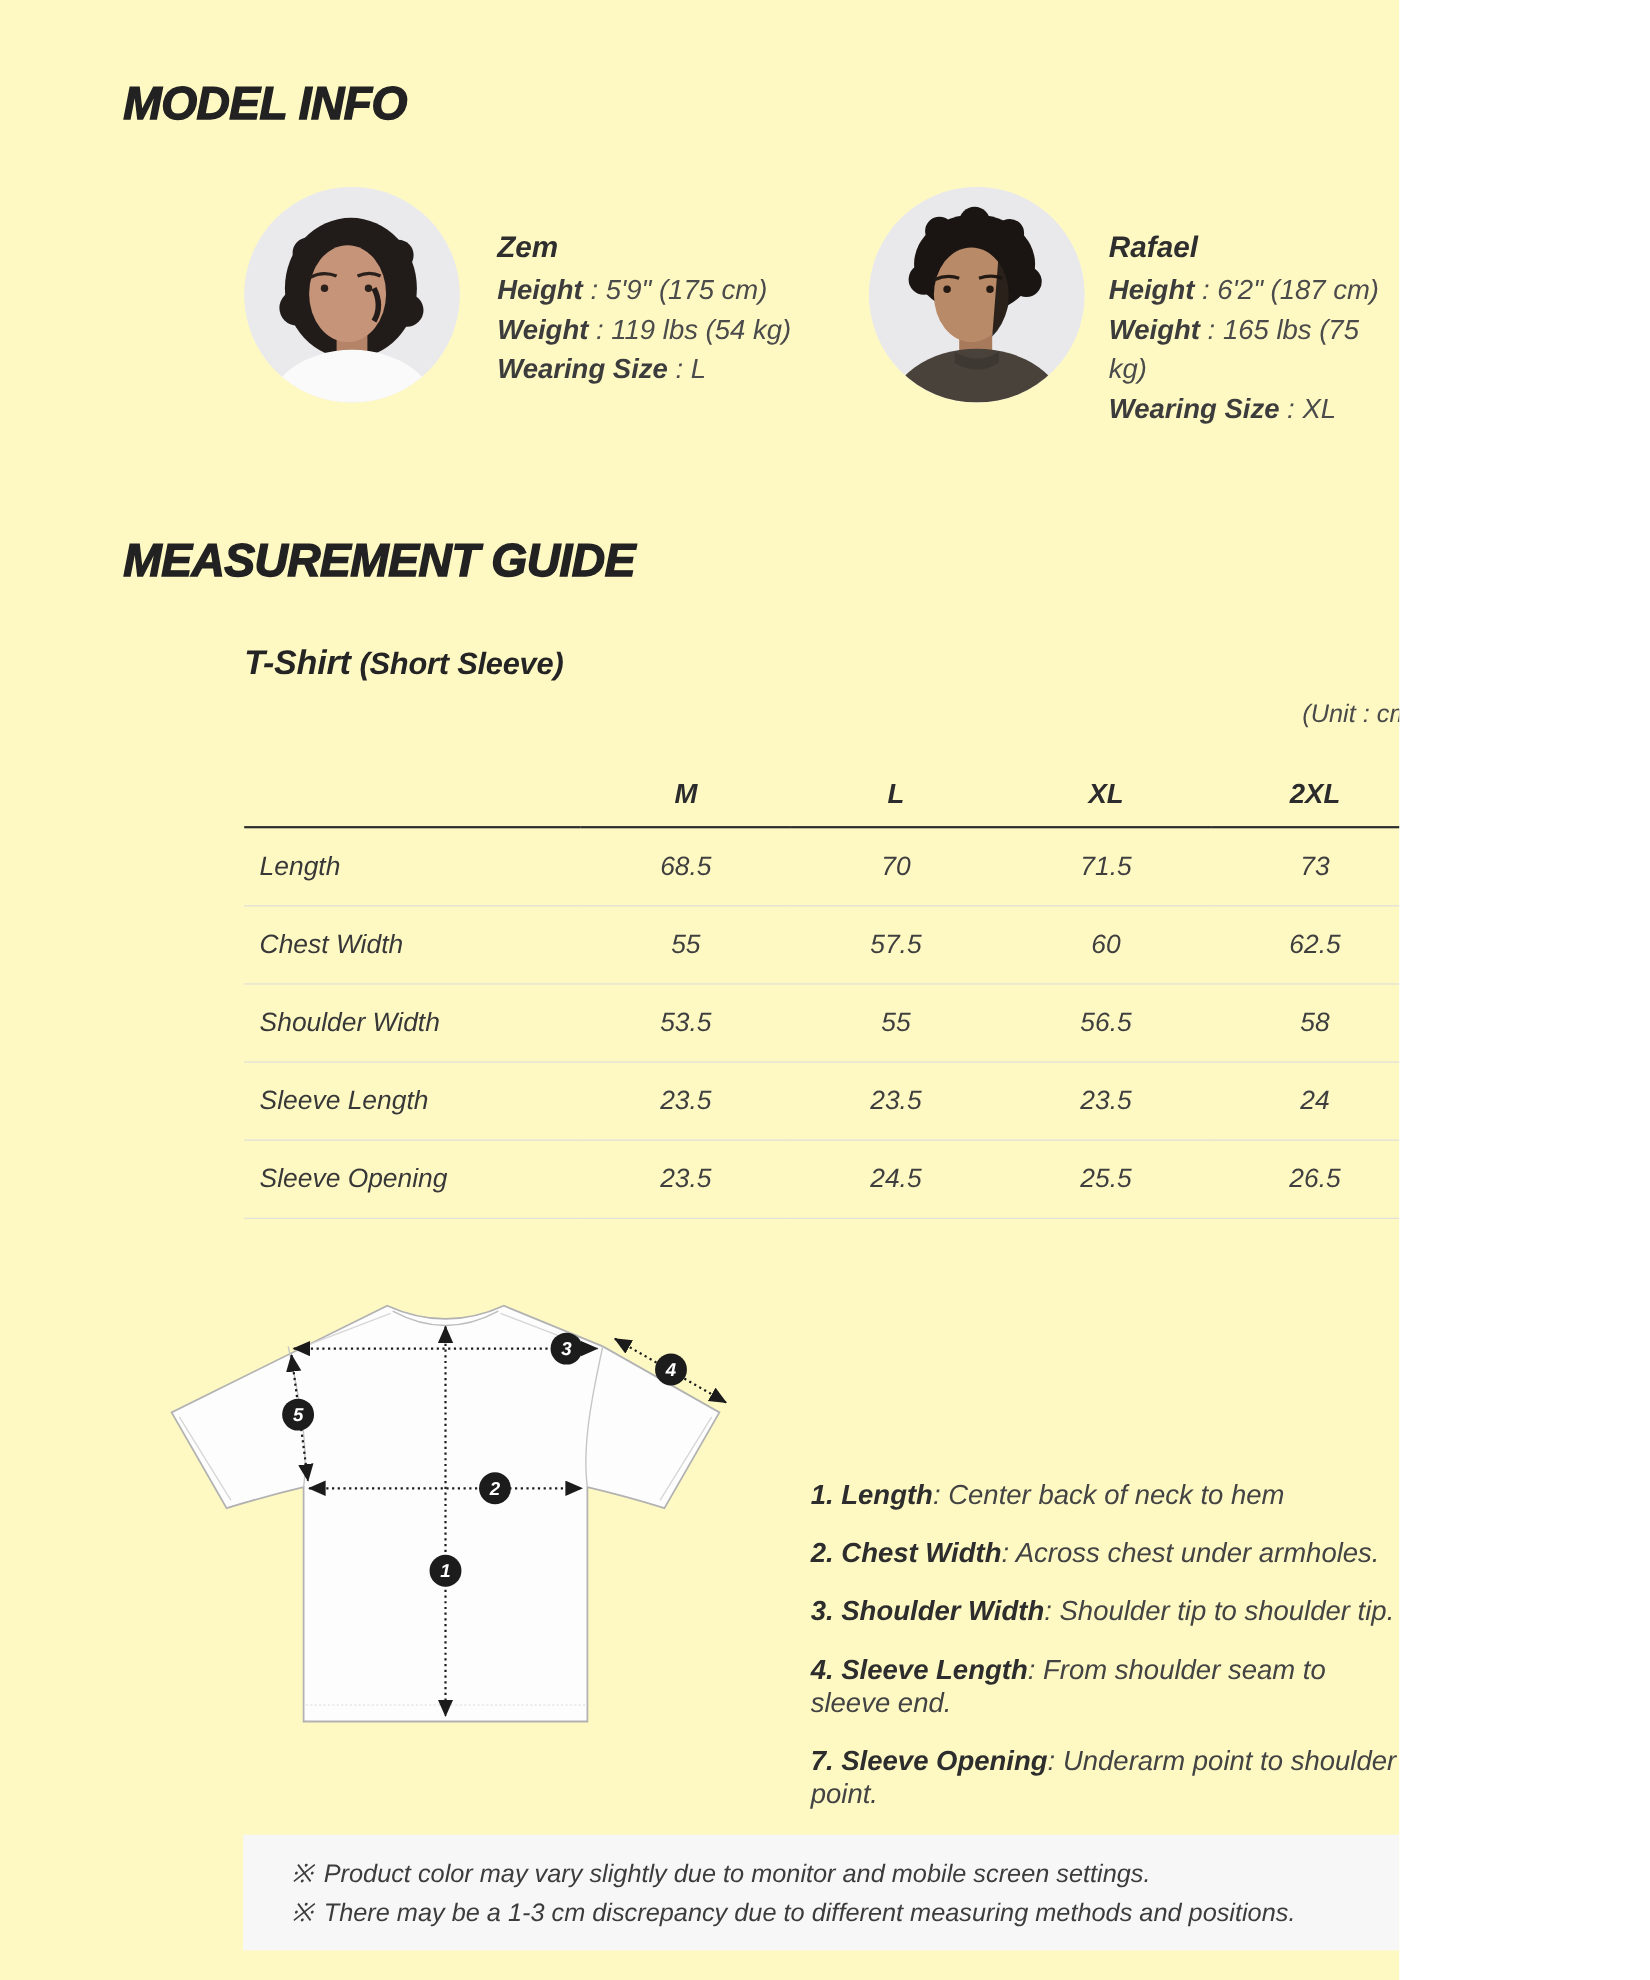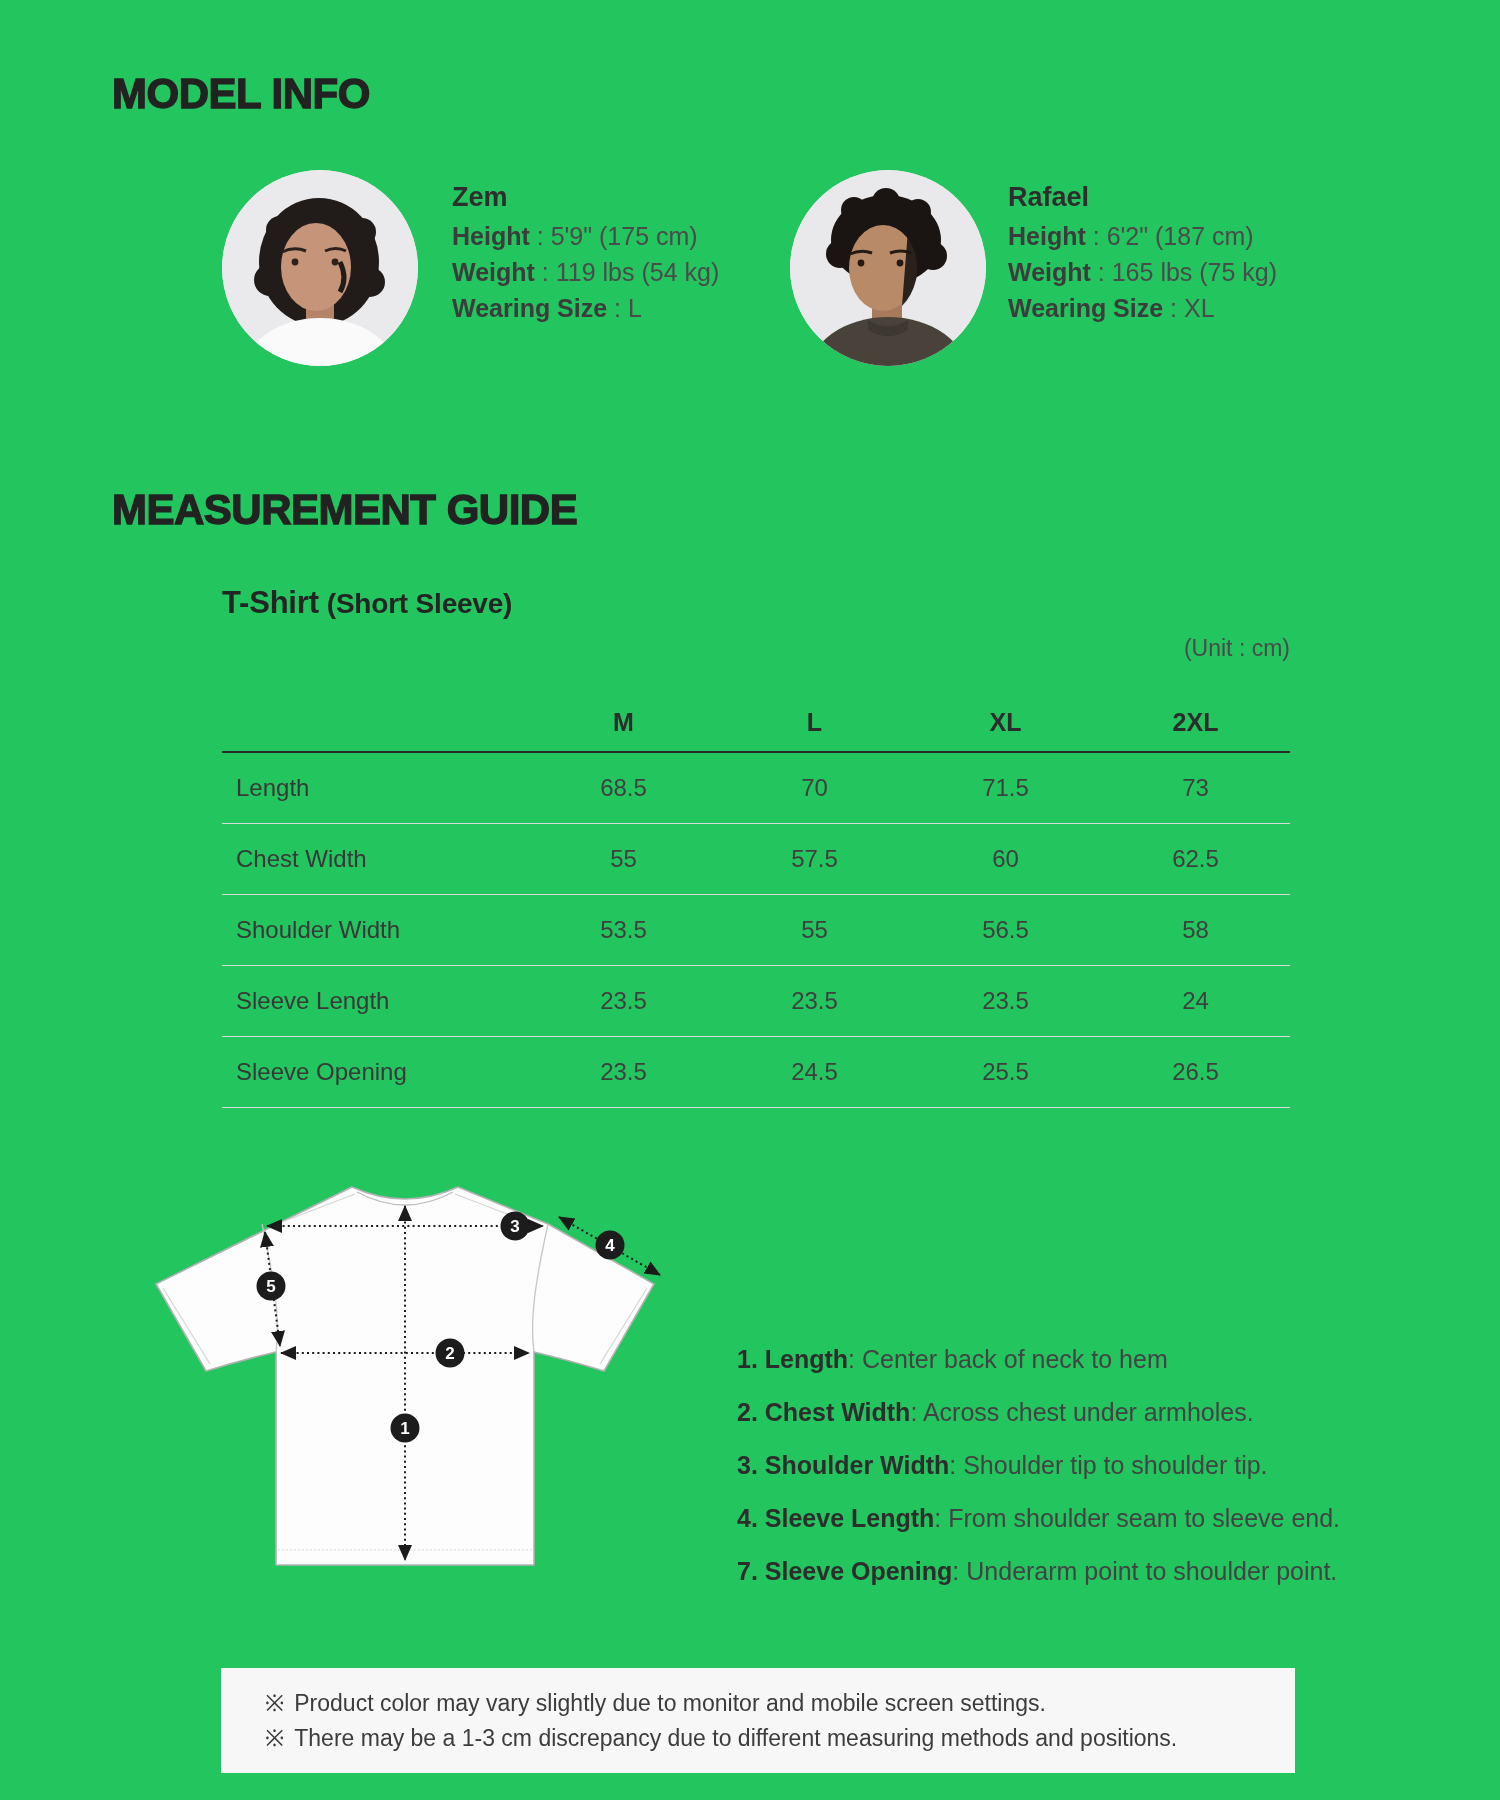--- a/index.html
+++ b/index.html
@@ -1,33 +1,33 @@
 <!DOCTYPE html>
 <html><head>
 <meta charset="utf-8">
 <style>
   html,body{margin:0;padding:0;background:#ffffff;}
   body{font-family:"Liberation Sans", sans-serif; color:#3d3d3d;}
-  .page{position:relative;width:1500px;height:1800px;background:#22c55e;overflow:hidden;}
+  .page{position:relative;width:1272px;height:1800px;background:#fef9c3;overflow:hidden;font-style:italic;}
 
   .big-title{
     position:absolute;left:112px;
     font-size:42px;font-weight:bold;color:#222;
     letter-spacing:-0.5px;
     -webkit-text-stroke:1.3px #222;
   }
   #model-title{top:70px;}
   #guide-title{top:486px;}
 
   
   .model-photo{position:absolute;top:170px;width:196px;height:196px;border-radius:50%;overflow:hidden;background:#eaeaec;}
   .model-photo svg{display:block;}
   #photo-1{left:222px;}
   #photo-2{left:790px;}
-  .model-text{position:absolute;top:180px;}
+  .model-text{position:absolute;top:208px;}
   #text-1{left:452px;}
   #text-2{left:1008px;}
   .model-name{font-size:27px;font-weight:bold;color:#2e2e2e;line-height:34px;margin-bottom:4px;}
   .model-line{font-size:25px;line-height:36px;color:#4b4b4b;}
   .model-line b{color:#3c3c3c;font-weight:bold;}
   .sep{white-space:pre;}
 
   
   .measure-wrap{position:absolute;left:222px;top:585px;width:1068px;}
   .product-title{font-size:31px;font-weight:bold;color:#242424;letter-spacing:-0.2px;}

